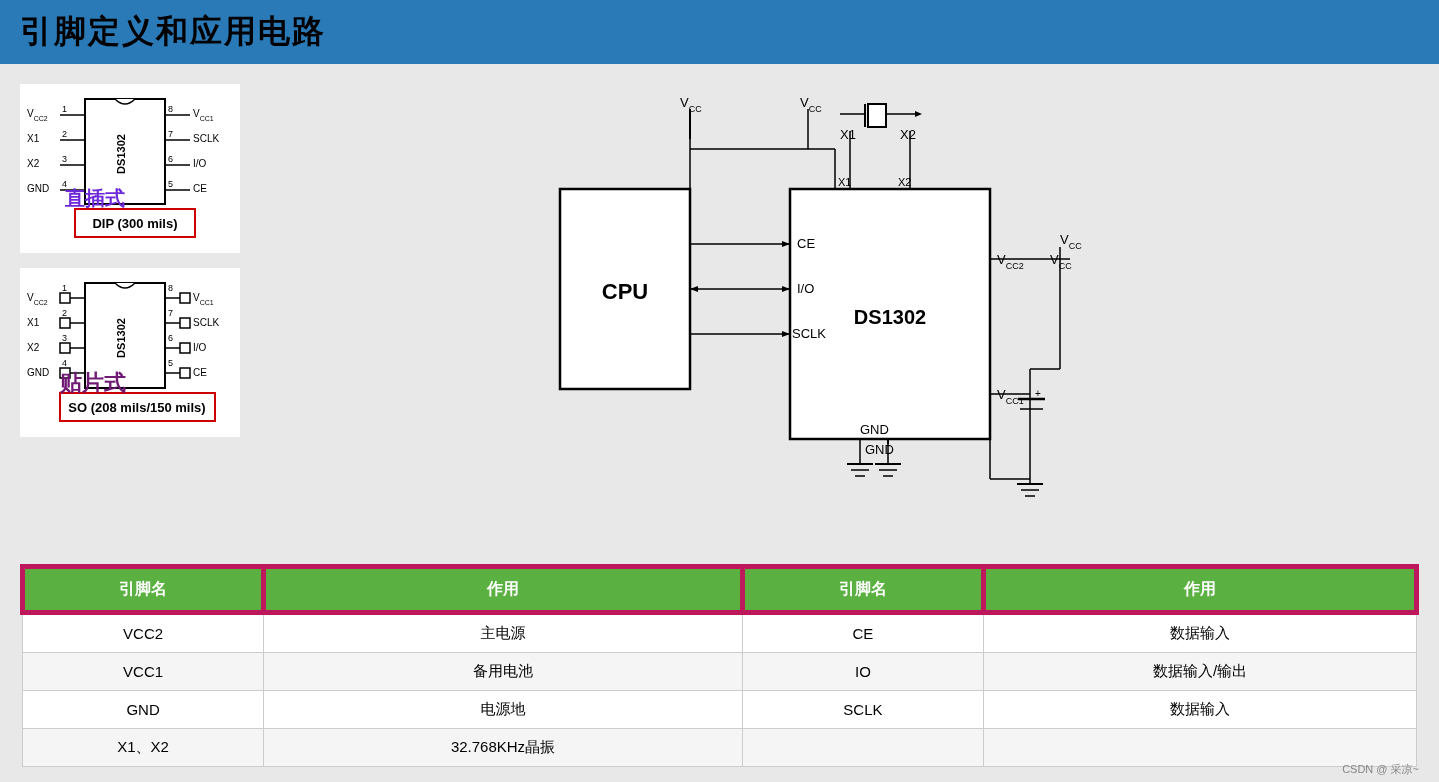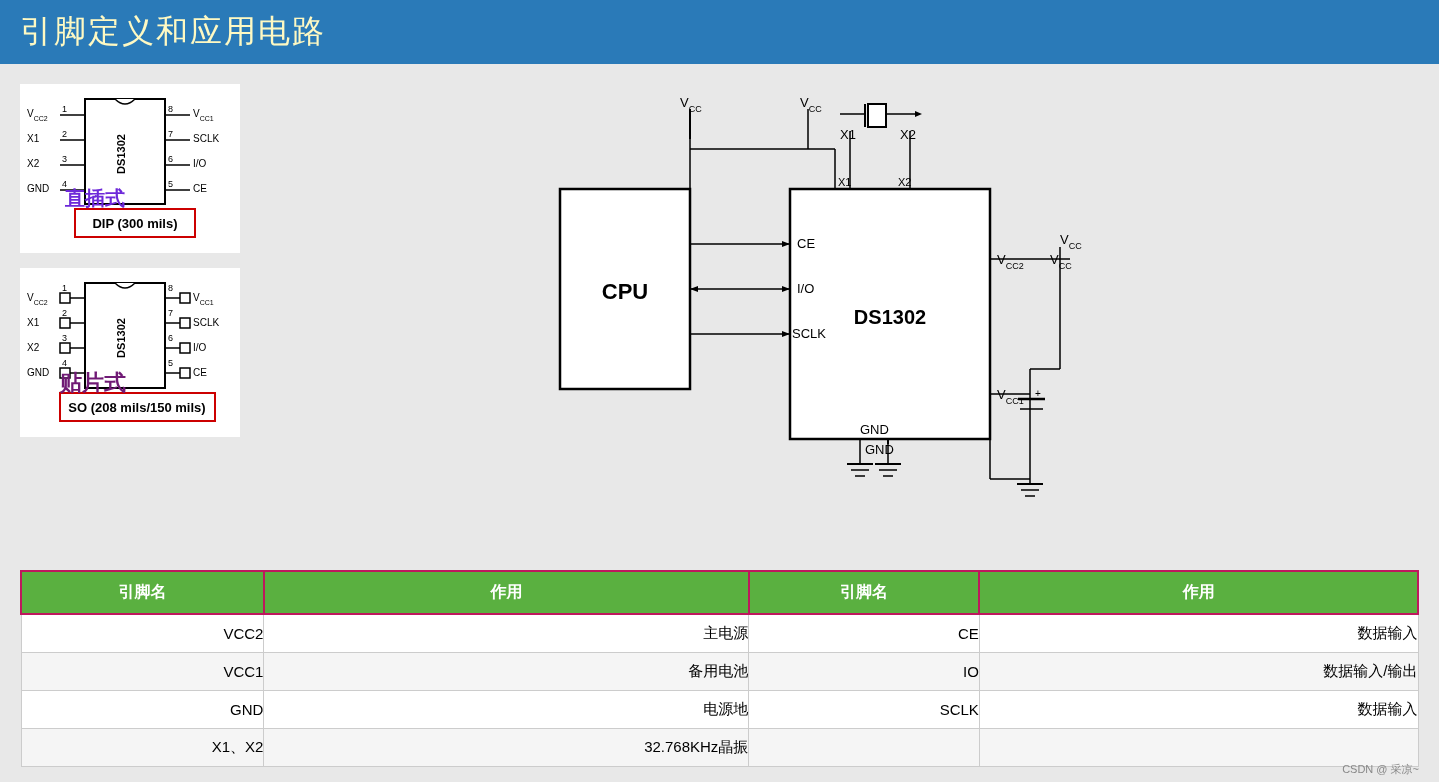--- a/index.html
+++ b/index.html
@@ -21,23 +21,23 @@
     }
 
     .header-bar {
       background: #2a7ab8;
       padding: 10px 20px;
       display: flex;
       align-items: center;
     }
 
     .header-title {
-      color: #fef9c3;
+      color: #000000;
       font-size: 32px;
-      font-weight: normal;
+      font-weight: bold;
       letter-spacing: 2px;
     }
 
     .main-content {
       display: flex;
       flex: 1;
       padding: 15px 20px;
       gap: 20px;
     }
 
@@ -80,25 +80,25 @@
       border-collapse: collapse;
     }
 
     .pin-table th {
       background: #5ab040;
       color: white;
       font-size: 16px;
       font-weight: bold;
       padding: 10px 0;
       text-align: center;
-      border: 2px solid #be185d;
+      border: 5px solid #be185d;
     }
 
     .pin-table td {
-      text-align: right;
+      text-align: center;
       padding: 9px 0;
       font-size: 15px;
       border: 1px solid #ccc;
       background: white;
     }
 
     .pin-table tr:nth-child(even) td {
       background: #f5f5f5;
     }
 

